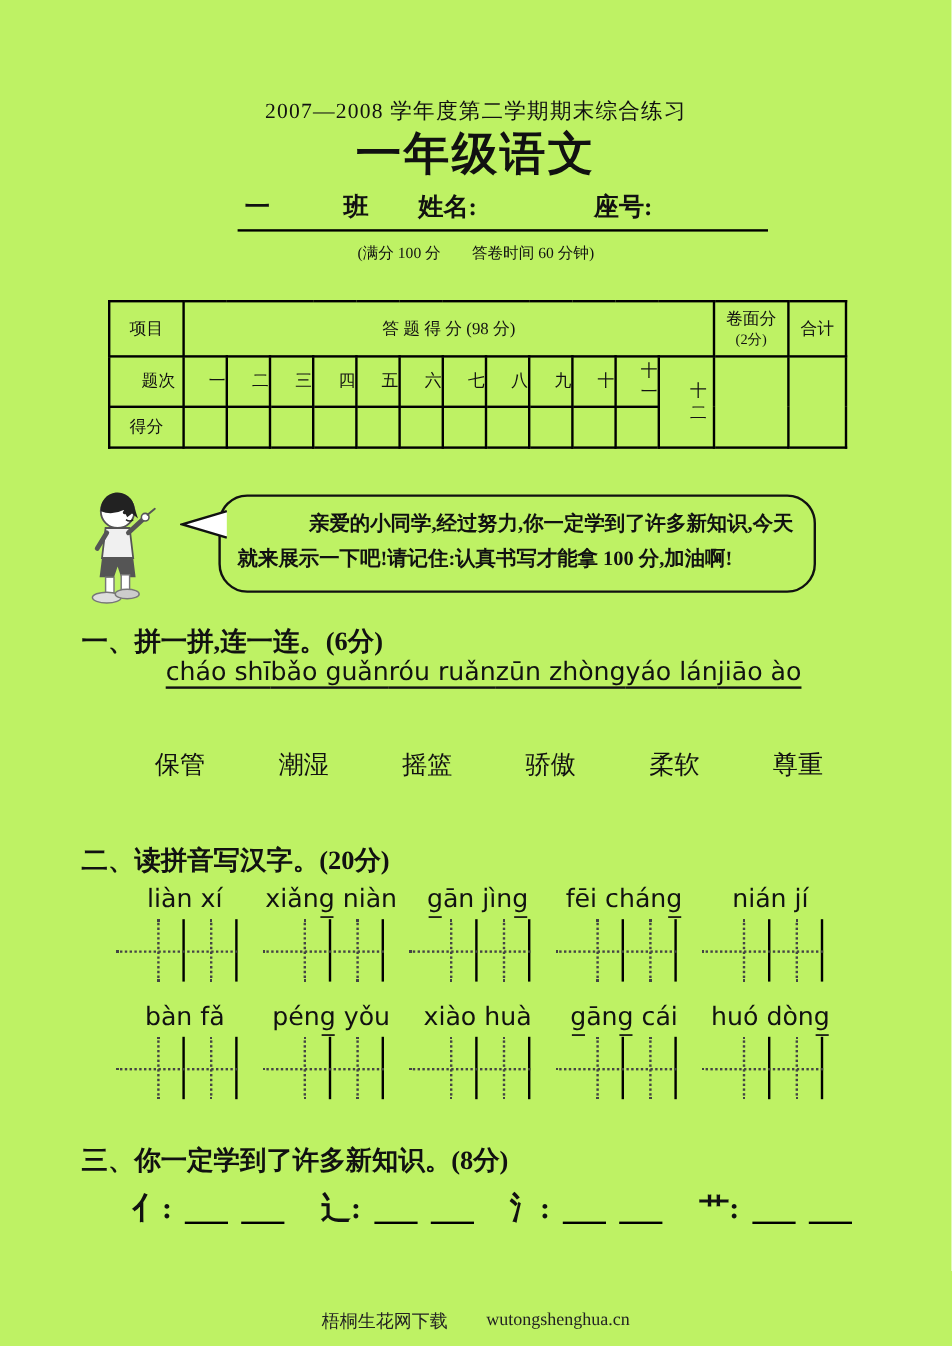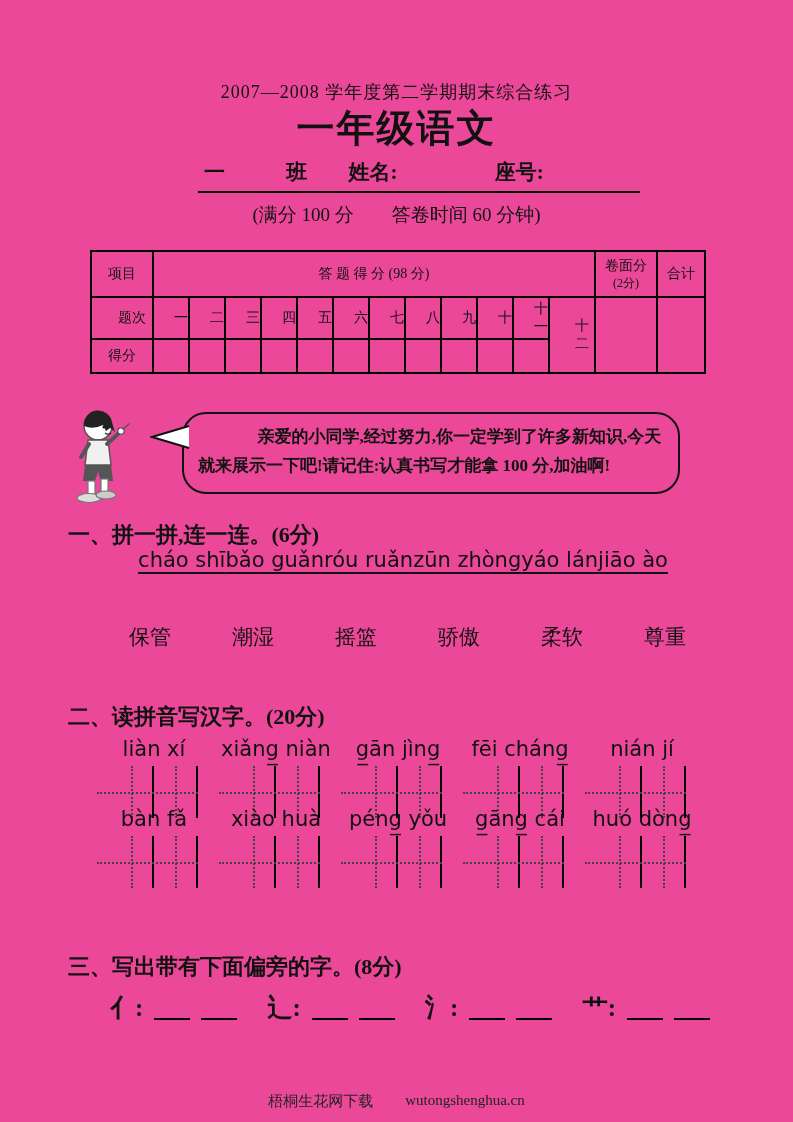--- a/index.html
+++ b/index.html
@@ -1,31 +1,31 @@
 <!DOCTYPE html>
 <html><head>
 <meta charset="utf-8">
 <style>
   html,body { margin:0; padding:0; background:#fff; }
   .page {
-    position:relative; width:793px; height:1122px; background:#ec4899;
+    position:relative; width:793px; height:1122px; background:#bef264;
     font-family:"Liberation Serif", serif; color:#111; overflow:hidden;
   }
   
   .subtitle { position:absolute; top:80px; left:0; width:100%; text-align:center;
     font-size:18px; letter-spacing:1px; }
   .title { position:absolute; top:103px; left:0; width:100%; text-align:center;
     font-size:38px; font-weight:bold; font-family:"DejaVu Sans", sans-serif; letter-spacing:2px; }
   .name-line { position:absolute; left:198px; top:158px; width:442px;
     border-bottom:2px solid #000; padding-bottom:5px; font-size:21px; font-weight:600; }
   .nl-class  { margin-left:6px; }
   .nl-ban    { margin-left:56px; }
   .nl-name   { margin-left:36px; }
   .nl-seat   { margin-left:92px; }
-  .exam-info { position:absolute; top:202px; left:0; width:100%; text-align:center; font-size:19px; }
+  .exam-info { position:absolute; top:202px; left:0; width:100%; text-align:center; font-size:13px; }
   
   .score-table { position:absolute; left:90px; top:250px; border-collapse:collapse; table-layout:fixed; }
   .score-table td { border:2px solid #000; text-align:center; vertical-align:middle;
     font-size:14px; padding:0; overflow:hidden; }
   .score-table .r1 td { height:44px; }
   .score-table .r2 td { height:40px;padding-left:20px; }
   .score-table .r3 td { height:32px; }
   .paper-sub { font-size:12px; }
   
   .mascot { position:absolute; left:58px; top:402px; }
@@ -41,21 +41,21 @@
   #sec3-heading { top:952px; }
   .pinyin { font-family:"DejaVu Sans", sans-serif; }
   .s1-pinyin-row { position:absolute; left:100px; top:548px; width:606px;
     display:flex; justify-content:center; font-size:21px; }
   .s1-pinyin-row .py-word { text-decoration:underline; text-underline-offset:5px;
     text-decoration-thickness:1.5px; white-space:nowrap; }
   .s1-words-row { position:absolute; left:103px; top:623px; width:557px;
     display:flex; justify-content:space-between; font-size:21px; font-weight:500;margin-left:26px; }
   .s2-block { position:absolute; left:95px; width:606px; display:flex; justify-content:space-between; }
   #s2-block1 { top:734px; }
-  #s2-block2 { top:804px; }
+  #s2-block2 { top:832px; }
   .py-col { display:flex; flex-direction:column; align-items:center; width:118px; }
   .py-text { font-family:"DejaVu Sans", sans-serif; font-size:21px; white-space:nowrap;
     height:30px; line-height:30px; }
   .grid-group { display:flex; position:relative; margin-top:2px; }
   .grid-cell { width:42px; height:52px; border-right:2px solid #000; position:relative; }
   .grid-cell::before { content:""; position:absolute; left:50%; top:0; bottom:0;
     border-left:2px dotted #444; }
   .grid-group::after { content:""; position:absolute; left:-13px; right:0; top:50%;
     border-top:2px dotted #444; }
   .s3-row { position:absolute; left:110px; top:992px; width:600px;
@@ -221,50 +221,50 @@
 
   <div class="s2-block" id="s2-block2">
     <div class="py-col">
       <span class="py-text">bàn fǎ</span>
       <span class="grid-group">
         <span class="grid-cell"></span>
         <span class="grid-cell"></span>
       </span>
     </div>
       <div class="py-col">
+      <span class="py-text">péng̲ yǒu</span>
+      <span class="grid-group">
+        <span class="grid-cell"></span>
+        <span class="grid-cell"></span>
+      </span>
+    </div>
+      <div class="py-col">
       <span class="py-text">xiào huà</span>
       <span class="grid-group">
         <span class="grid-cell"></span>
         <span class="grid-cell"></span>
       </span>
     </div>
       <div class="py-col">
-      <span class="py-text">péng̲ yǒu</span>
-      <span class="grid-group">
-        <span class="grid-cell"></span>
-        <span class="grid-cell"></span>
-      </span>
-    </div>
-      <div class="py-col">
       <span class="py-text">g̲āng̲ cái</span>
       <span class="grid-group">
         <span class="grid-cell"></span>
         <span class="grid-cell"></span>
       </span>
     </div>
       <div class="py-col">
       <span class="py-text">huó dòng̲</span>
       <span class="grid-group">
         <span class="grid-cell"></span>
         <span class="grid-cell"></span>
       </span>
     </div>
   </div>
 
-  <div class="sec-heading" id="sec3-heading">三、写出带有下面偏旁的字。(8分)</div>
+  <div class="sec-heading" id="sec3-heading">三、你一定学到了许多新知识。(8分)</div>
   <div class="s3-row">
     <span class="radical-item">
       <span class="radical-label">亻:</span>
       <span class="blank"></span>
       <span class="blank"></span>
     </span>
       <span class="radical-item">
       <span class="radical-label">辶:</span>
       <span class="blank"></span>
       <span class="blank"></span>

